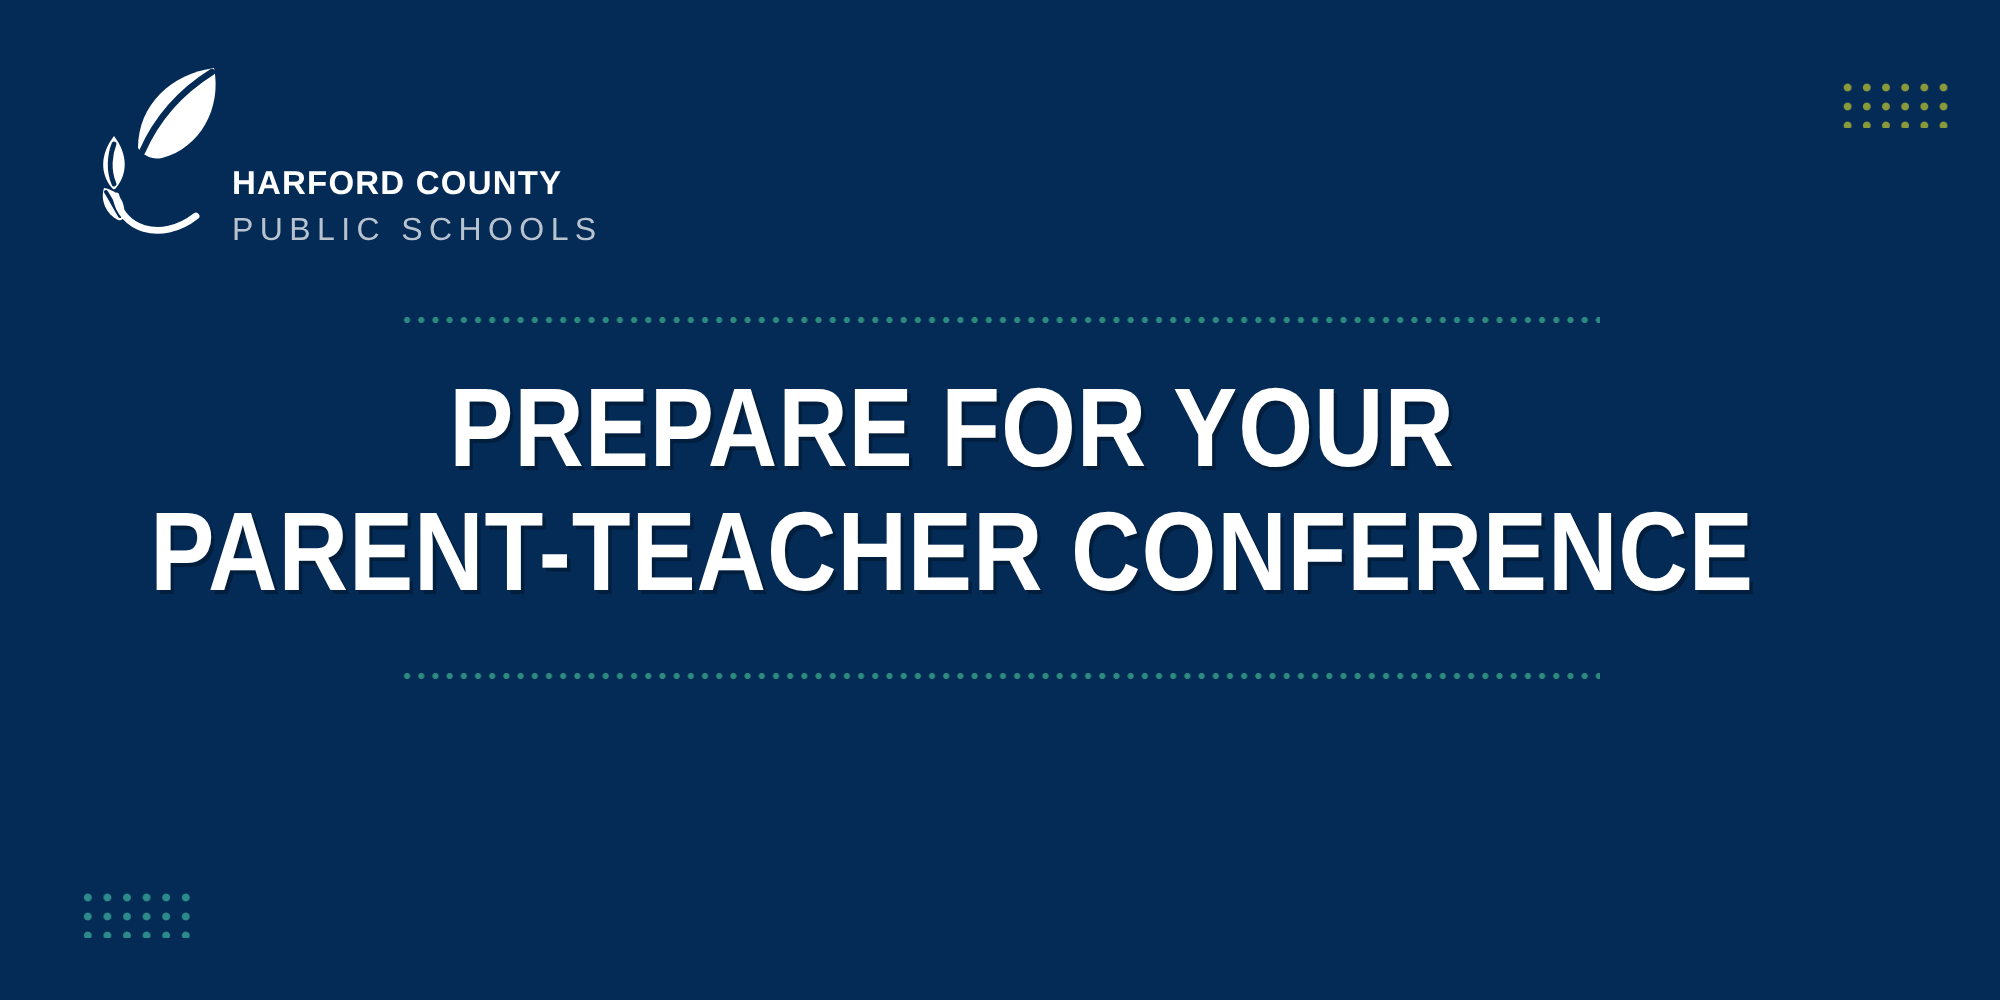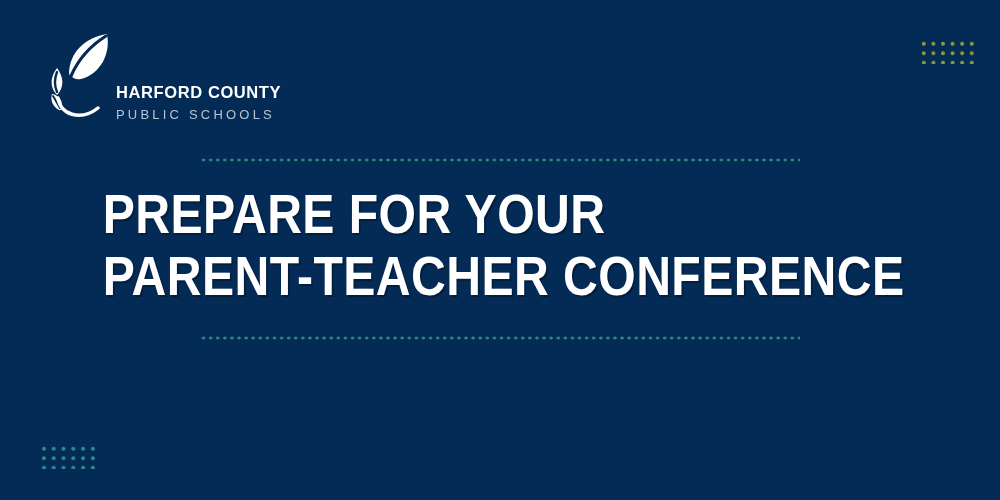--- a/index.html
+++ b/index.html
@@ -48,35 +48,35 @@
     font-size: 16.5px;
     letter-spacing: 0.6px;
     color: #ffffff;
     line-height: 1;
     white-space: nowrap;
     margin-top: 16px;
   }
   .wm-line2 {
     font-family: "Liberation Sans", sans-serif;
     font-weight: normal;
-    font-size: 13px;
+    font-size: 16px;
     letter-spacing: 3.2px;
     color: #b9c3cf;
     line-height: 1;
     margin-top: 7px;
     white-space: nowrap;
   }
 
   
   #title-block {
     position: absolute;
     left: 0;
     top: 186px;
     width: 952px;
-    padding-left: 36px;
+    text-align: center;
   }
   .title-line {
     font-family: "Liberation Sans", sans-serif;
     font-weight: bold;
     color: #ffffff;
     font-size: 56px;
     line-height: 56px;
     letter-spacing: 0.5px;
     transform: scaleX(0.86);
     transform-origin: center center;

